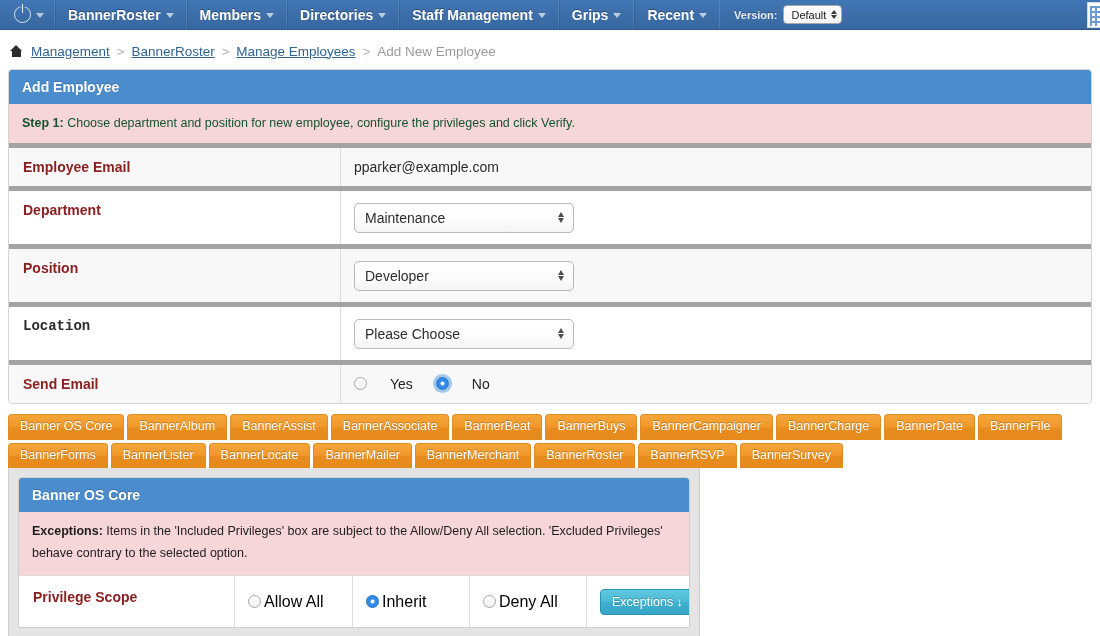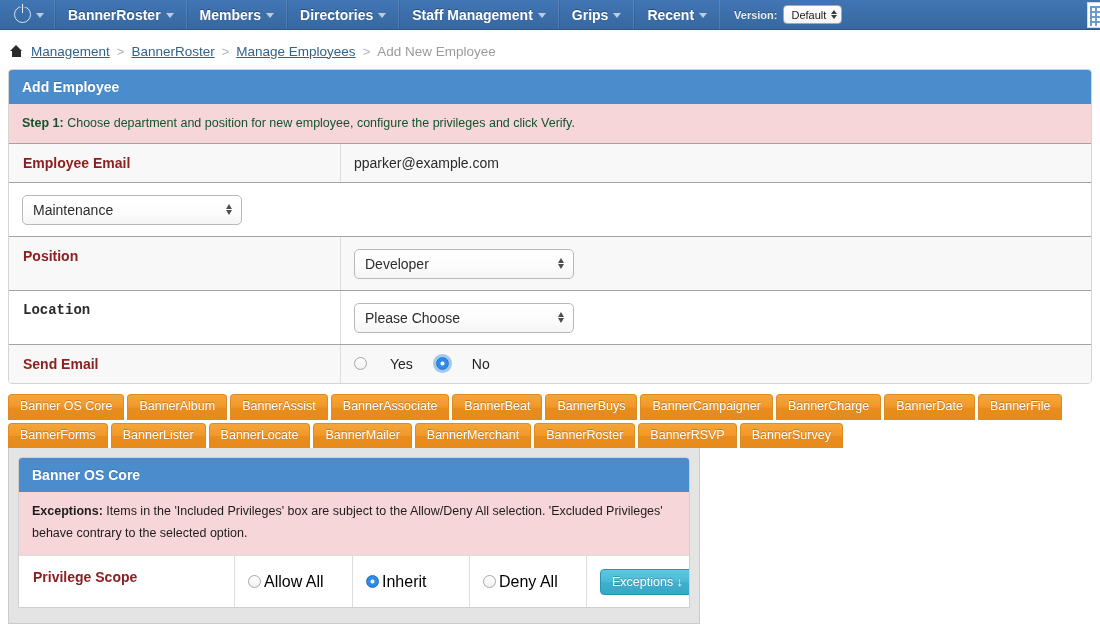--- a/index.html
+++ b/index.html
@@ -187,21 +187,21 @@
     background: #f7d6d9;
     color: #14532d;
     font-size: 12.5px;
     padding: 10px 13px;
     line-height: 1.5;
   }
   .alert-pink b { font-weight: bold; }
 
   .frow {
     display: flex;
-    border-top: 1px solid #a3a3a3;
+    border-top: 5px solid #a3a3a3;
     min-height: 36px;
   }
   .frow:first-of-type { border-top: none; }
   .frow.odd  { background: #f8f8f8; }
   .frow.even { background: #ffffff; }
   .fcell-label {
     width: 332px;
     flex: 0 0 332px;
     padding: 11px 0 11px 14px;
     font-size: 14px;
@@ -417,20 +417,21 @@
   <div class="alert-pink">
     <b>Step 1:</b><span> Choose department and position for new employee, configure the privileges and click Verify.</span>
   </div>
 
   <div class="frow odd">
     <div class="fcell-label">Employee Email</div>
     <div class="fcell-val">pparker@example.com</div>
   </div>
 
   <div class="frow even">
+    <div class="fcell-label">Department</div>
     <div class="fcell-val">
       <div class="sel">
         <span>Maintenance</span>
         <span class="updown">
             <i class="up"></i>
             <i class="dn"></i>
           </span>
       </div>
     </div>
   </div>

